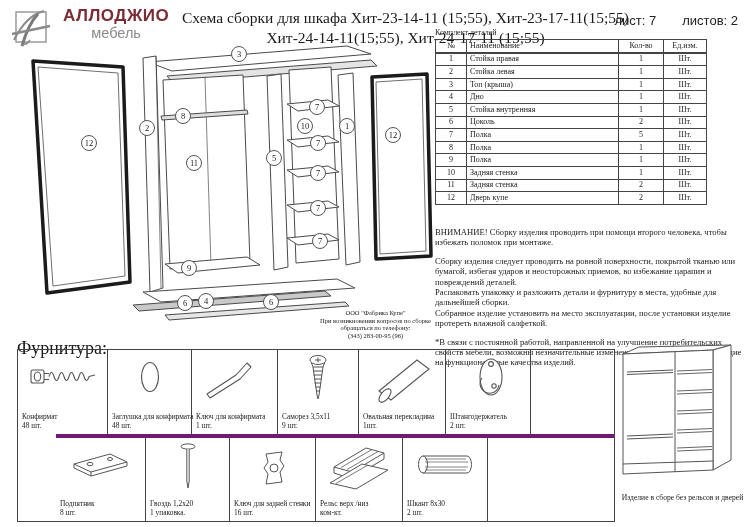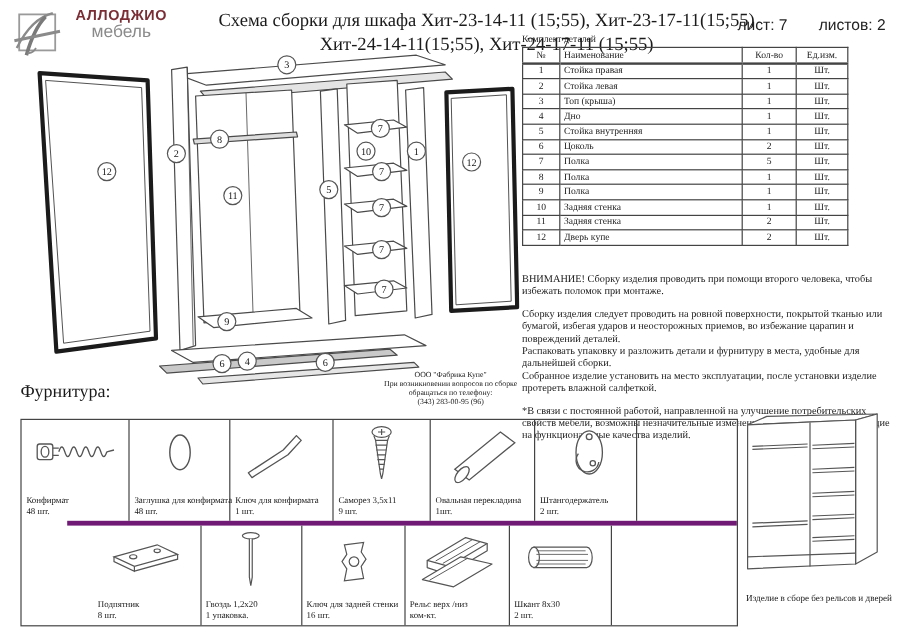--- a/index.html
+++ b/index.html
@@ -1,21 +1,21 @@
 <!DOCTYPE html>
 <html><head>
 <meta charset="utf-8">
 <style>
   html,body{margin:0;padding:0;background:#fff;}
   .page{position:relative;width:748px;height:527px;background:#ffffff;overflow:hidden;
         font-family:"Liberation Serif",serif;color:#1a1a1a;}
   
   .logo{position:absolute;left:10px;top:6px;display:flex;gap:7px;align-items:flex-start;}
   .logo-icon{width:46px;height:44px;}
-  .brand{font-family:"Liberation Sans",sans-serif;font-weight:bold;font-size:12px;letter-spacing:.5px;}
+  .brand{font-family:"Liberation Sans",sans-serif;font-weight:bold;font-size:17px;letter-spacing:.5px;}
   .brand-sub{font-family:"Liberation Sans",sans-serif;font-size:14.5px;text-align:center;margin-top:-1px;}
   .title{position:absolute;left:178px;top:8px;width:455px;text-align:center;font-size:15.5px;line-height:20px;}
   .sheet-info{position:absolute;right:10px;top:13px;font-family:"Liberation Sans",sans-serif;font-size:13px;display:flex;gap:26px;color:#222;}
   
   .parts{position:absolute;left:435px;top:28px;width:253px;}
   .parts-caption{font-size:8px;margin-bottom:2px;}
   .parts table{border-collapse:collapse;width:100%;font-size:8px;table-layout:fixed;}
   .parts th,.parts td{border:1px solid #444;padding:0 3px;height:11.6px;font-weight:normal;text-align:left;line-height:10px;overflow:hidden;white-space:nowrap;}
   .parts .c0{width:24px;text-align:center;}
   .parts .c1{width:145px;}
@@ -26,23 +26,23 @@
   .notes{position:absolute;left:435px;top:227px;width:313px;font-size:8.6px;line-height:10.4px;}
   .notes p{margin:0 0 8px 0;white-space:pre-line;}
   
   .factory-note{position:absolute;left:283px;top:309px;width:185px;text-align:center;font-size:6.5px;line-height:7.6px;color:#222;}
   
   .diagram{position:absolute;left:15px;top:40px;width:418px;height:292px;}
   .callout-layer{position:absolute;left:0;top:0;width:100%;height:100%;}
   .callout{position:absolute;width:16px;height:16px;border:1px solid #555;border-radius:50%;background:#fff;
            font-size:8.5px;display:flex;align-items:center;justify-content:center;box-sizing:border-box;}
   
-  .hw-title{position:absolute;left:17px;top:319px;font-size:15px;}
+  .hw-title{position:absolute;left:17px;top:338px;font-size:18px;}
   .hw-grid{position:absolute;left:17px;top:349px;width:598px;border:1px solid #444;box-sizing:border-box;}
-  .hw-row{display:flex;height:84px;justify-content:center;}
+  .hw-row{display:flex;height:84px;}
   .hw-row.r2{border-top:4px solid #701a75;height:83px;margin-left:38px;}
   .hw-cell{position:relative;border-right:1px solid #444;box-sizing:border-box;flex:0 0 auto;}
   .hw-cell:last-child{border-right:none;}
   .w0{width:90px}.w1{width:84px}.w2{width:86px}.w3{width:81px}.w4{width:87px}.w5{width:85px}.w6{width:83px}
   .hw-pic{height:54px;display:flex;align-items:center;justify-content:center;}
   .hw-label{position:absolute;left:4px;bottom:4px;font-size:7.4px;line-height:9px;white-space:nowrap;}
   
   .assembled{position:absolute;left:617px;top:344px;width:131px;}
   .assembled-caption{font-size:7.6px;text-align:center;margin-top:3px;}
 </style>

